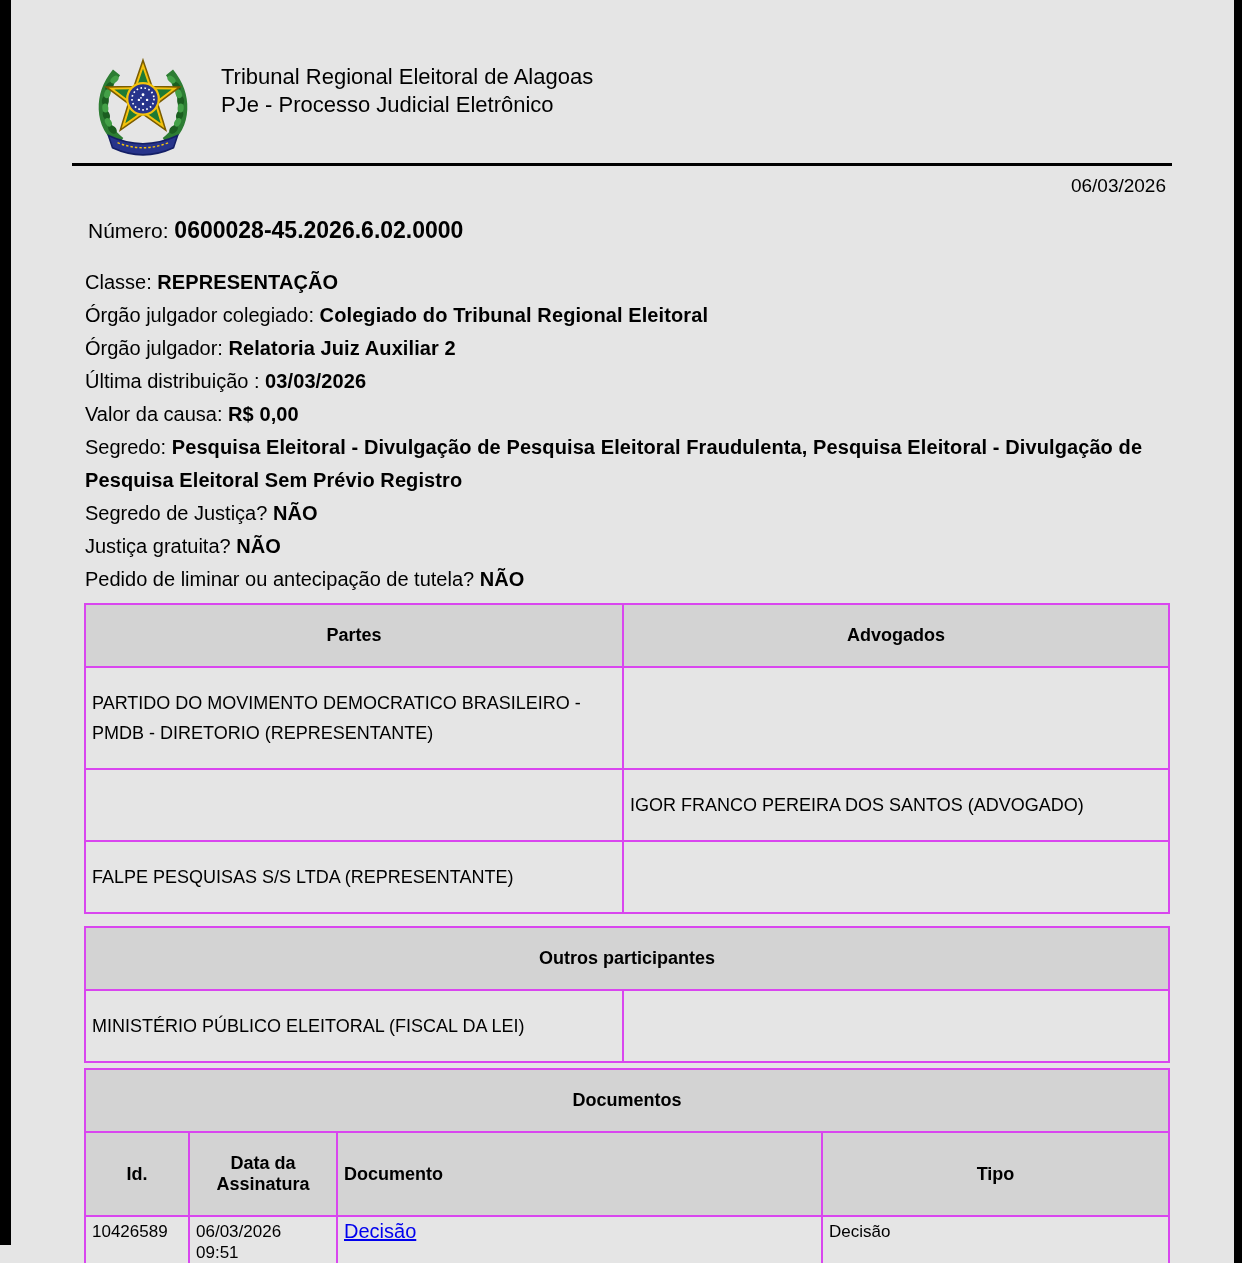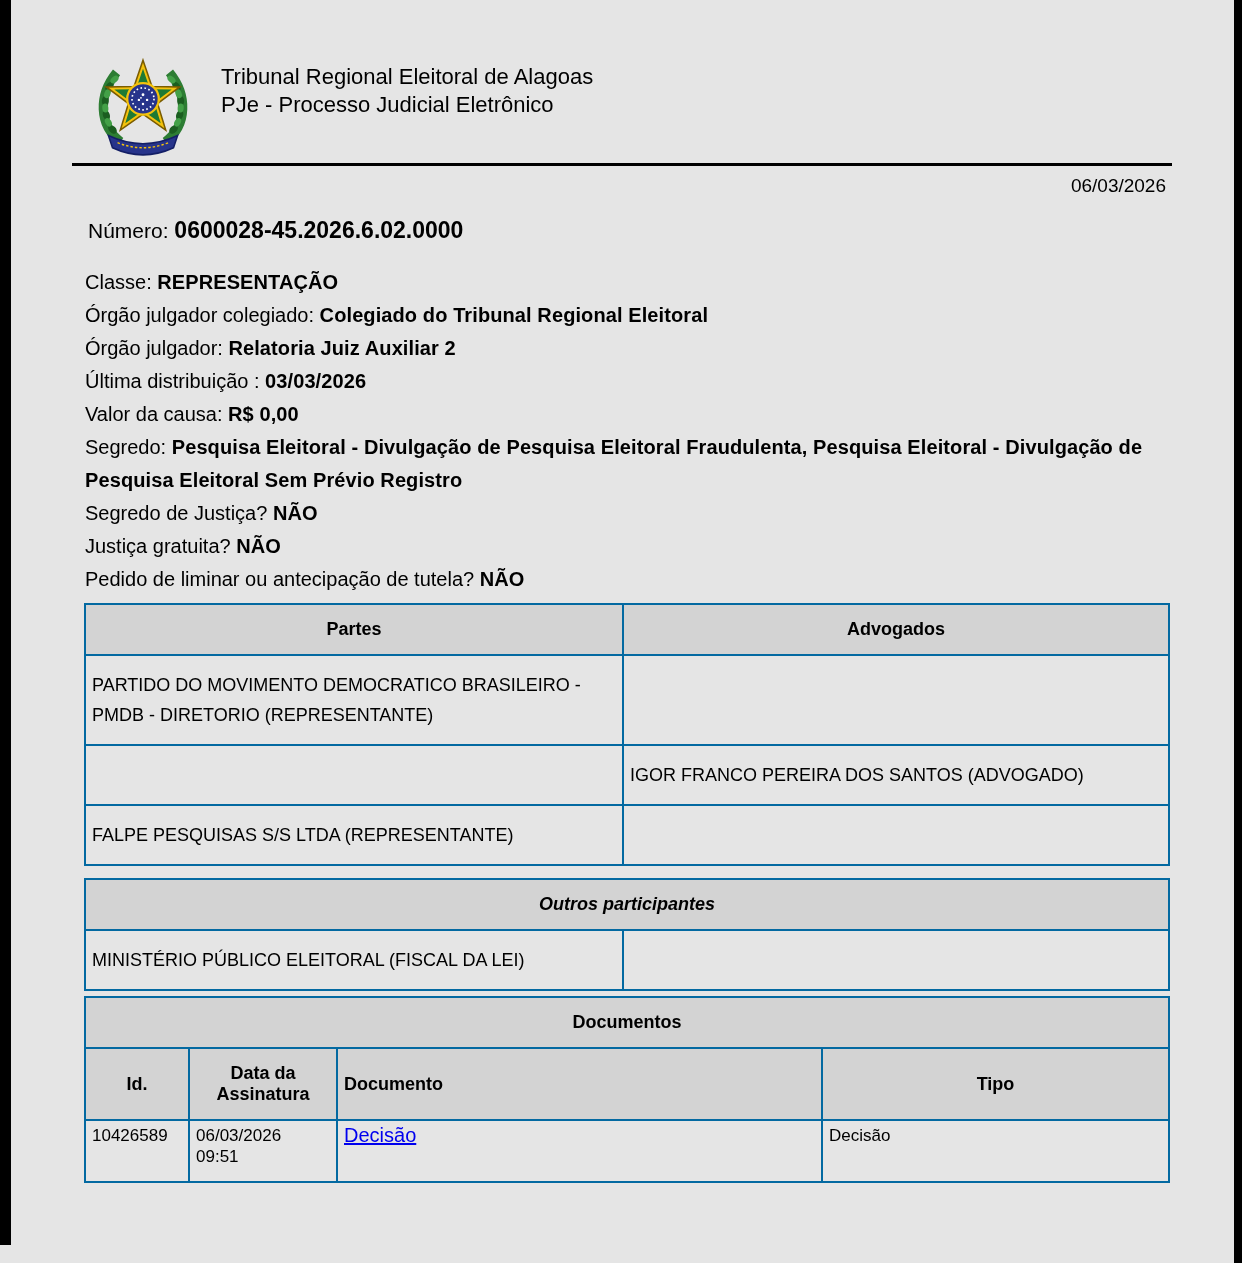--- a/index.html
+++ b/index.html
@@ -28,28 +28,28 @@
 
   .numero-line { margin: 20px 74px 0 88px; font-size: 21px; }
   .numero-line b { font-size: 23px; }
 
   .fields { margin-top: 22px; }
   .field { margin: 0 72px 0 85px; font-size: 20px; line-height: 33px; }
   .field b { letter-spacing: 0.1px; }
 
   
   table { border-collapse: collapse; width: 1084px; margin-left: 84px; table-layout: fixed; }
-  td, th { border: 2px solid #0369a1; padding: 14px 6px; font-size: 18px; vertical-align: middle; overflow: hidden; }
+  td, th { border: 2px solid #d946ef; padding: 20px 6px; font-size: 18px; vertical-align: middle; overflow: hidden; }
   .band { background: #d3d3d3; font-weight: bold; text-align: center; }
   .cell-b { font-weight: normal; line-height: 30px; }
   .t-partes { margin-top: 7px; }
   .t-outros { margin-top: 12px; }
   .t-docs   { margin-top: 5px; }
   .rh-32 { height: 32px; } .rh-64 { height: 64px; } .rh-31 { height: 31px; }
-  .rh-37 { height: 37px; } .rh-30 { height: 36px; font-style: italic; } .rh-35 { height: 35px; }
+  .rh-37 { height: 37px; } .rh-30 { height: 36px; } .rh-35 { height: 35px; }
   .rh-27 { height: 33px; } .rh-46 { height: 46px; margin-top: 44px; } .rh-44 { height: 44px; }
   .t-docs .hdr-cell { line-height: 21px; }
   .t-docs .data-row td { vertical-align: top; font-size: 17px; line-height: 21px; padding-top: 4px; }
   .c-center { text-align: left; }
   .c-left { text-align: left; }
   a.doc-link { color: #0000EE; text-decoration: underline; font-size: 20px; font-weight: normal; }
 </style>
 </head>
 <body>
 

